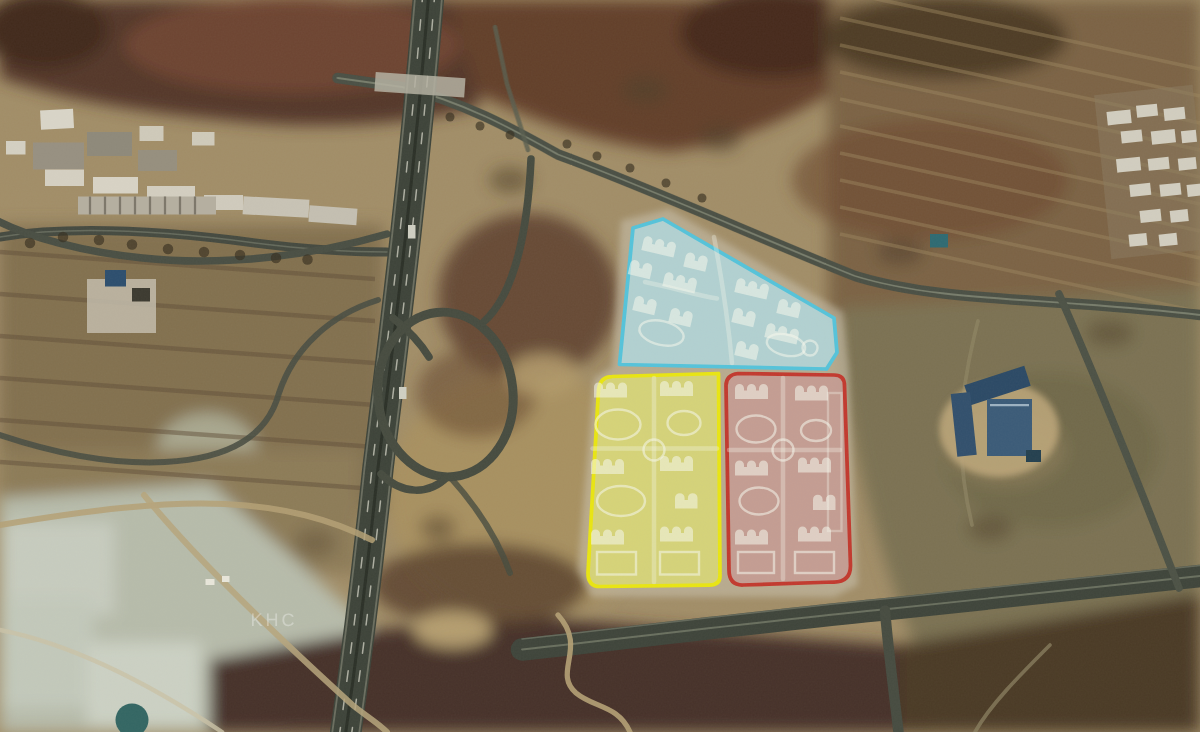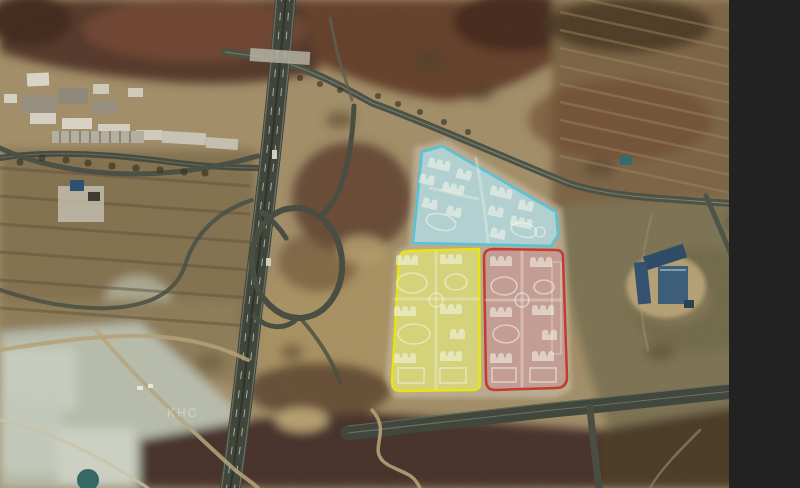--- a/index.html
+++ b/index.html
@@ -1,16 +1,16 @@
 <!DOCTYPE html>
 <html><head>
 <meta charset="utf-8">
 <style>
   html,body{margin:0;padding:0;background:#222;}
-  .stage{position:relative;width:729px;height:488px;overflow:hidden;
+  .stage{position:relative;width:800px;height:488px;overflow:hidden;
          font-family:"Liberation Sans", sans-serif;}
   .stage svg{display:block;}
   .fp{fill:rgba(246,248,236,.55);}
   .fpo{fill:none;stroke:rgba(246,248,236,.55);stroke-width:1.6;}
   .iroad{fill:none;stroke:rgba(246,248,236,.32);stroke-width:3;stroke-linecap:round;}
   .wm{font-size:12px;letter-spacing:2px;fill:#ffffff;opacity:.32;}
 </style>
 </head>
 <body>
 

